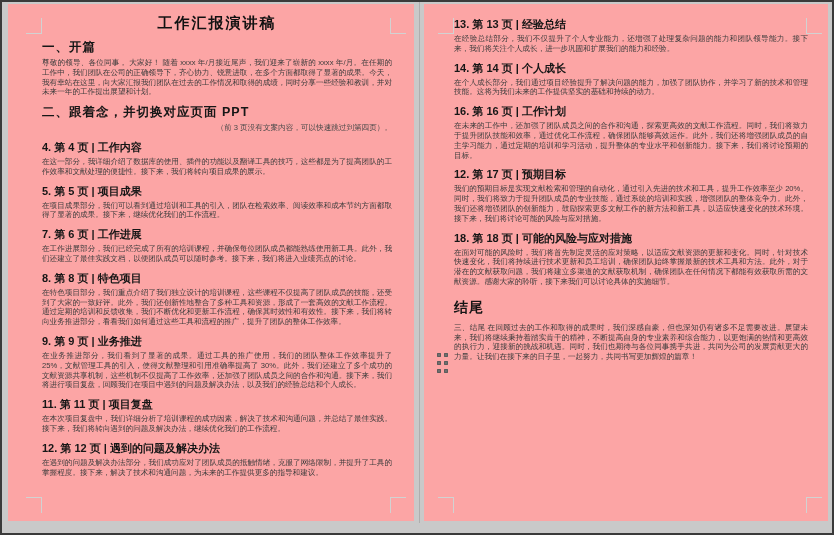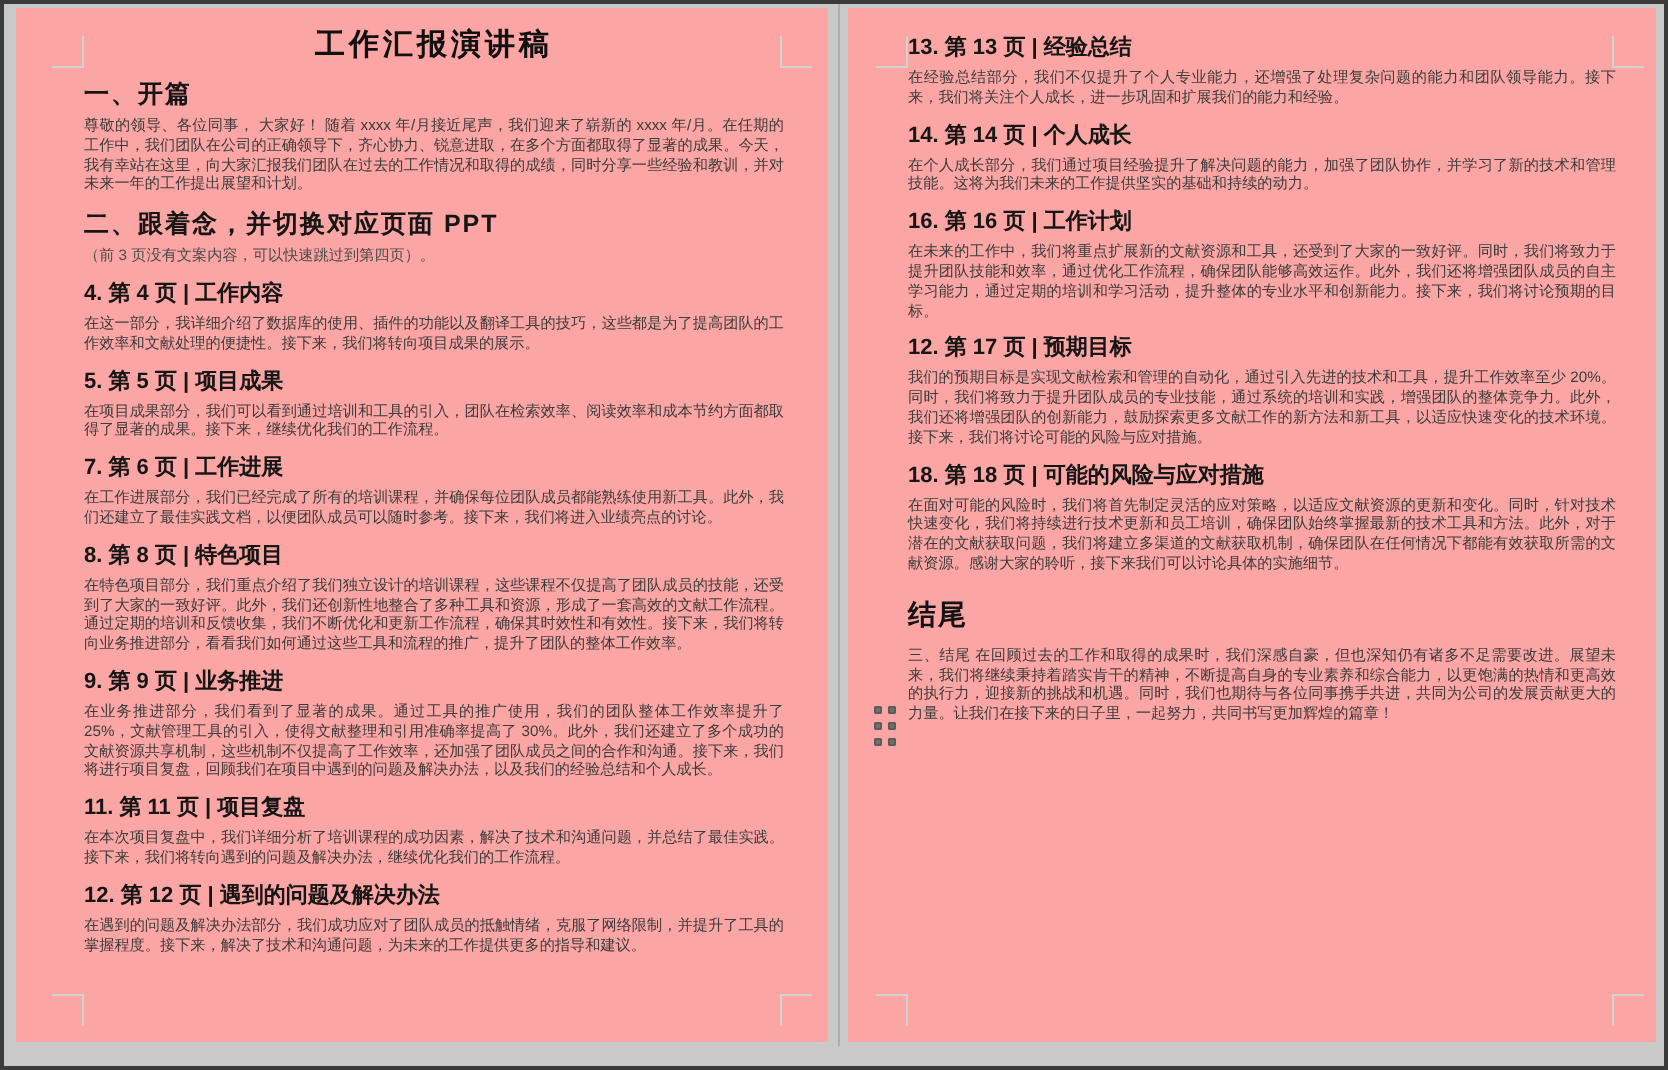--- a/index.html
+++ b/index.html
@@ -35,21 +35,21 @@
   }
   .h-end {
     font-size:14px; font-weight:bold; color:#141414;
     margin:10px 0 6px 0; line-height:20px; letter-spacing:1px;
   }
   .body-p {
     font-size:7.6px; line-height:9.8px; color:#3c3c3c;
     margin:0 0 3px 0; text-align:justify;
   }
   .note-p {
-    font-size:7.6px; line-height:9.8px; color:#4a4a4a; margin:0 0 3px 0;
+    font-size:7.6px; line-height:9.8px; color:#4a4a4a; margin:0 0 3px 0;text-align:right;
   }
 
   
   .crop { position:absolute; width:15px; height:15px; }
   .crop.tl { border-right:1px solid #d2d2d2; border-bottom:1px solid #d2d2d2; }
   .crop.tr { border-left:1px solid #d2d2d2;  border-bottom:1px solid #d2d2d2; }
   .crop.bl { border-right:1px solid #d2d2d2; border-top:1px solid #d2d2d2; }
   .crop.br { border-left:1px solid #d2d2d2;  border-top:1px solid #d2d2d2; }
   .page-1 .crop.tl { left:18px;  top:14px; }
   .page-1 .crop.tr { right:8px;  top:14px; }
@@ -152,21 +152,21 @@
         <p class="body-p">在经验总结部分，我们不仅提升了个人专业能力，还增强了处理复杂问题的能力和团队领导能力。接下来，我们将关注个人成长，进一步巩固和扩展我们的能力和经验。</p>
       </div>
 
       <div>
         <div class="h2">14. 第 14 页 | 个人成长</div>
         <p class="body-p">在个人成长部分，我们通过项目经验提升了解决问题的能力，加强了团队协作，并学习了新的技术和管理技能。这将为我们未来的工作提供坚实的基础和持续的动力。</p>
       </div>
 
       <div>
         <div class="h2">16. 第 16 页 | 工作计划</div>
-        <p class="body-p">在未来的工作中，我们将重点扩展新的文献资源和工具，还受到了大家的一致好评。同时，我们将致力于提升团队技能和效率，通过优化工作流程，确保团队能够高效运作。此外，我们还将增强团队成员的自主学习能力，通过定期的培训和学习活动，提升整体的专业水平和创新能力。接下来，我们将讨论预期的目标。</p>
+        <p class="body-p">在未来的工作中，还加强了团队成员之间的合作和沟通，探索更高效的文献工作流程。同时，我们将致力于提升团队技能和效率，通过优化工作流程，确保团队能够高效运作。此外，我们还将增强团队成员的自主学习能力，通过定期的培训和学习活动，提升整体的专业水平和创新能力。接下来，我们将讨论预期的目标。</p>
       </div>
 
       <div>
         <div class="h2">12. 第 17 页 | 预期目标</div>
         <p class="body-p">我们的预期目标是实现文献检索和管理的自动化，通过引入先进的技术和工具，提升工作效率至少 20%。同时，我们将致力于提升团队成员的专业技能，通过系统的培训和实践，增强团队的整体竞争力。此外，我们还将增强团队的创新能力，鼓励探索更多文献工作的新方法和新工具，以适应快速变化的技术环境。接下来，我们将讨论可能的风险与应对措施。</p>
       </div>
 
       <div>
         <div class="h2">18. 第 18 页 | 可能的风险与应对措施</div>
         <p class="body-p">在面对可能的风险时，我们将首先制定灵活的应对策略，以适应文献资源的更新和变化。同时，针对技术快速变化，我们将持续进行技术更新和员工培训，确保团队始终掌握最新的技术工具和方法。此外，对于潜在的文献获取问题，我们将建立多渠道的文献获取机制，确保团队在任何情况下都能有效获取所需的文献资源。感谢大家的聆听，接下来我们可以讨论具体的实施细节。</p>

